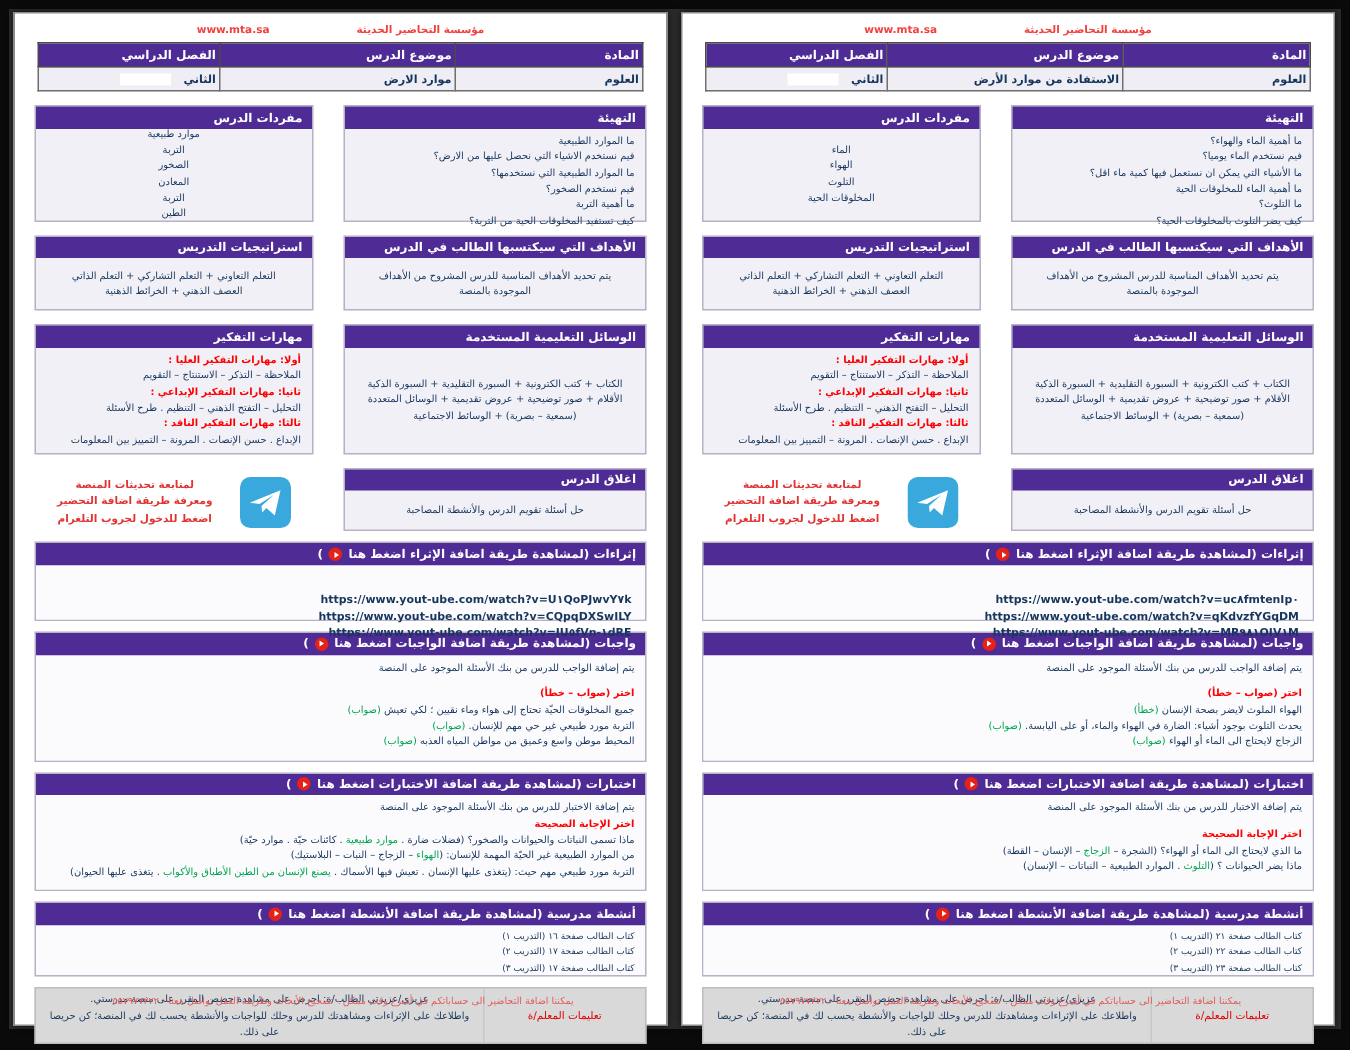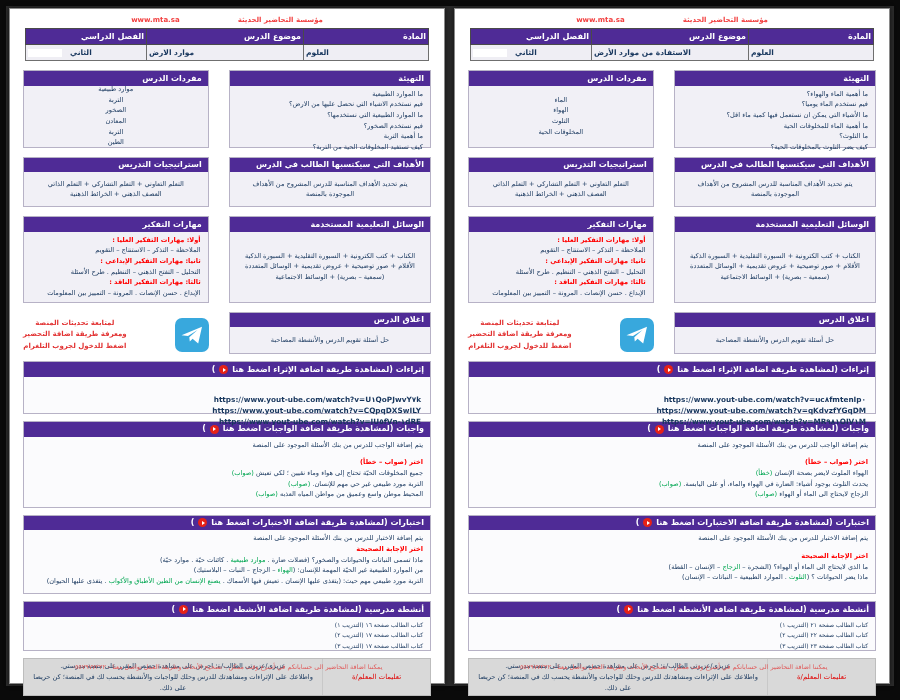--- a/index.html
+++ b/index.html
@@ -14,21 +14,21 @@
   .canvas{position:relative;width:900px;height:700px;background:#2b2b2b;border:6px solid #0a0a0a;border-bottom-width:14px}
   .page{position:absolute;top:2px;width:436px;height:676px;background:#ffffff;border:1px solid #8a8a8a;
         padding:4px 13px 0;box-shadow:0 0 5px rgba(0,0,0,.65)}
   .page:nth-of-type(1){left:3px}
   .page:nth-of-type(2){left:448px}
 
   .titlebar{display:flex;justify-content:center;gap:58px;align-items:center;height:14px;
             color:#f24040;font-size:7px;font-weight:bold}
   table.meta{width:99%;margin:1px auto 0;border-collapse:collapse;table-layout:fixed}
   .meta th{background:var(--purple);color:#fff;font-size:8px;font-weight:bold;padding:3px 2px;border:1px solid #4a4a4a;text-align:right}
-  .meta td{background:#efeef4;color:var(--navy);font-weight:bold;font-size:7.5px;padding:3px 2px;border:1px solid #6f6f6f;text-align:left}
+  .meta td{background:#efeef4;color:var(--navy);font-weight:bold;font-size:7.5px;padding:3px 2px;border:1px solid #6f6f6f;text-align:right}
   .meta th:nth-child(1),.meta td:nth-child(1){width:31%}
   .meta th:nth-child(2),.meta td:nth-child(2){width:39%}
   .meta th:nth-child(3),.meta td:nth-child(3){width:30%}
   .patch{display:inline-block;width:34px;height:8px;background:#fff;margin-inline-start:8px;vertical-align:middle}
 
   .row{display:flex;justify-content:space-between;margin-top:9px}
   .w49{width:49.5%}
   .w45{width:45.5%}
   .box{border:1px solid #b7b2c6;background:#f1f0f6}
   .sec{margin-top:7px}
@@ -44,21 +44,21 @@
   .sp{height:7px}
   .links{padding:18px 9px}
   .links div{font-size:7.3px;font-weight:bold;color:var(--navy);direction:ltr;unicode-bidi:isolate;text-align:right;line-height:1.5}
   .acts div{font-size:6px;line-height:1.75}
 
   .play{width:9px;height:9px;min-width:9px;border-radius:50%;background:#e62117;position:relative;display:inline-block}
   .play::after{content:'';position:absolute;left:3.5px;top:2.5px;border-left:3.5px solid #fff;
                border-top:2px solid transparent;border-bottom:2px solid transparent}
   .pr{color:#fff;font-weight:bold}
 
-  .tg{display:flex;align-items:center;justify-content:space-between;gap:18px;padding-top:4px}
+  .tg{display:flex;align-items:center;justify-content:center;gap:18px;padding-top:4px}
   .tg-txt div{color:#e23333;font-weight:bold;font-size:7px;text-align:center;line-height:1.65}
   .tg-icon{width:34px;height:34px;display:block}
 
   .instr{display:flex;margin-top:7px;border:1px solid #bdbdbd;background:#d9d9d9;min-height:27px}
   .ilabel{width:108px;display:flex;align-items:center;justify-content:center;color:#e00000;font-weight:normal;font-size:7px;
           border-inline-end:1px solid #c8c8c8;text-align:center}
   .ibody{flex:1;display:flex;flex-direction:column;text-align:center;color:var(--navy);
          font-size:6.6px;line-height:1.65;padding:2px 6px}
   .pfooter{position:absolute;bottom:12px;left:0;right:0;text-align:center;color:#e05a5a;font-size:6.4px}
 </style>

